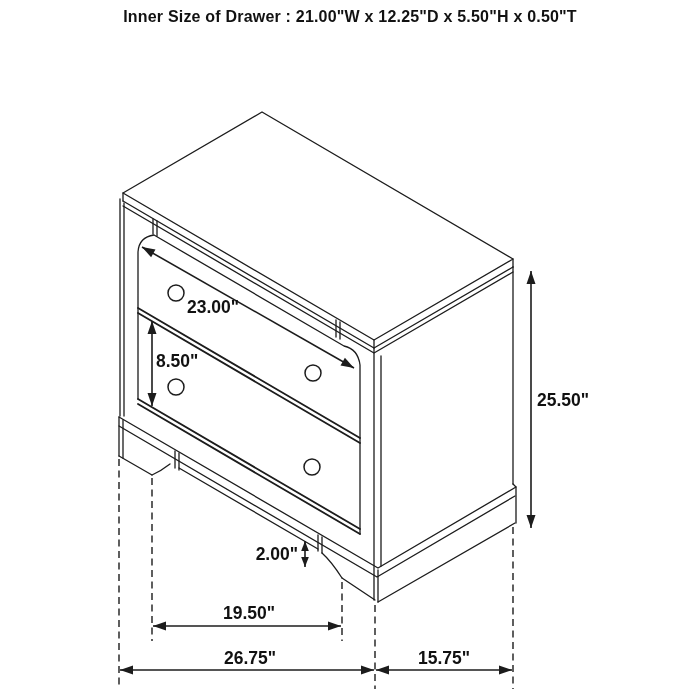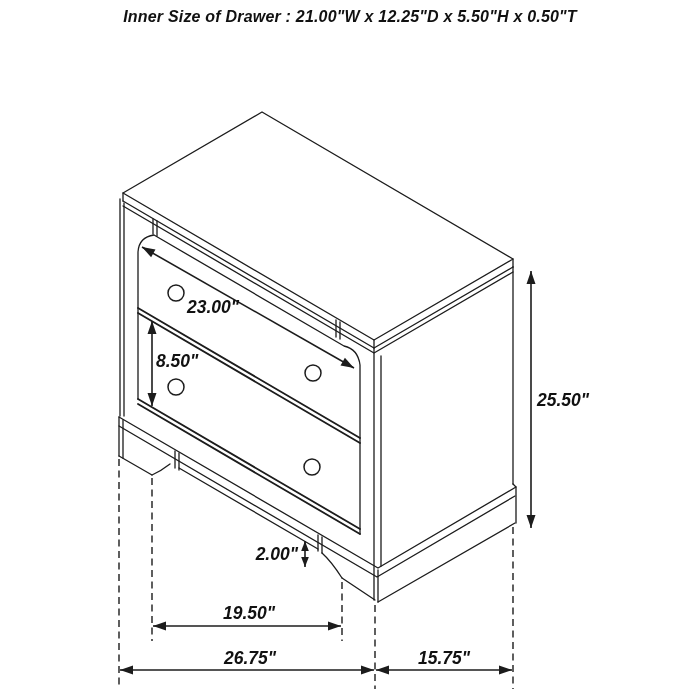--- a/index.html
+++ b/index.html
@@ -7,21 +7,20 @@
     padding: 0;
     background: #ffffff;
     font-family: "Liberation Sans", sans-serif;
   }
   .stage {
     position: relative;
     width: 700px;
     height: 700px;
     background: #ffffff;
     overflow: hidden;
-    font-style: italic;
   }
   .title-bar {
     position: absolute;
     top: 8px;
     left: 0;
     width: 700px;
     text-align: center;
     font-size: 16px;
     font-weight: bold;
     color: #111111;

